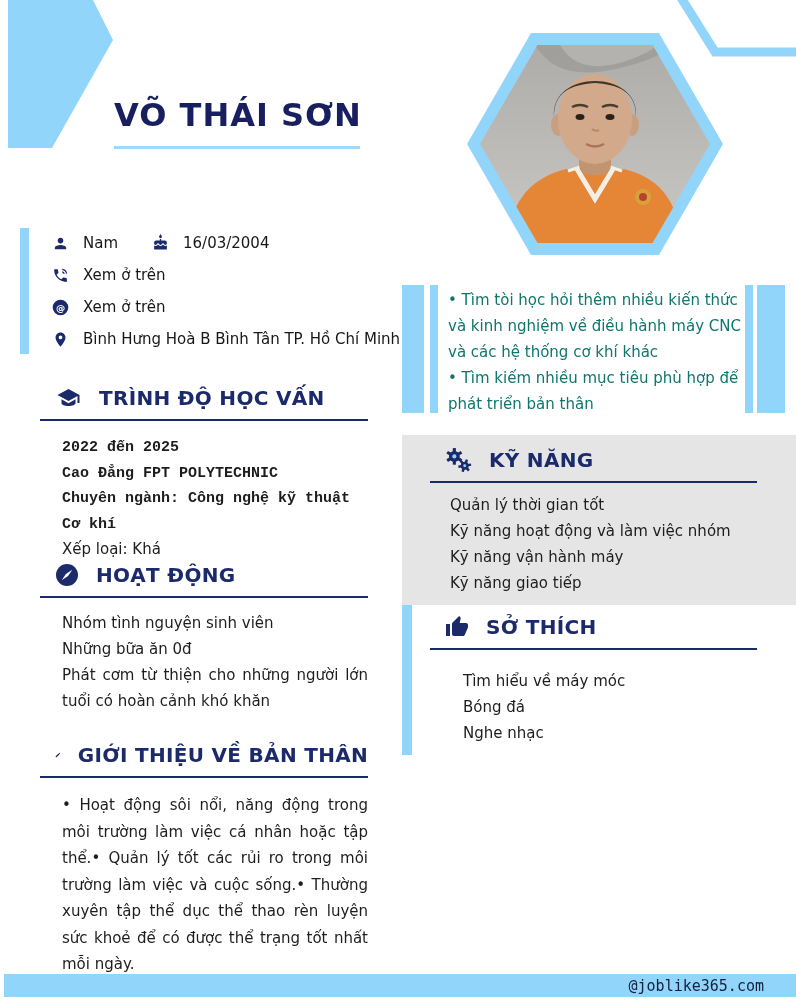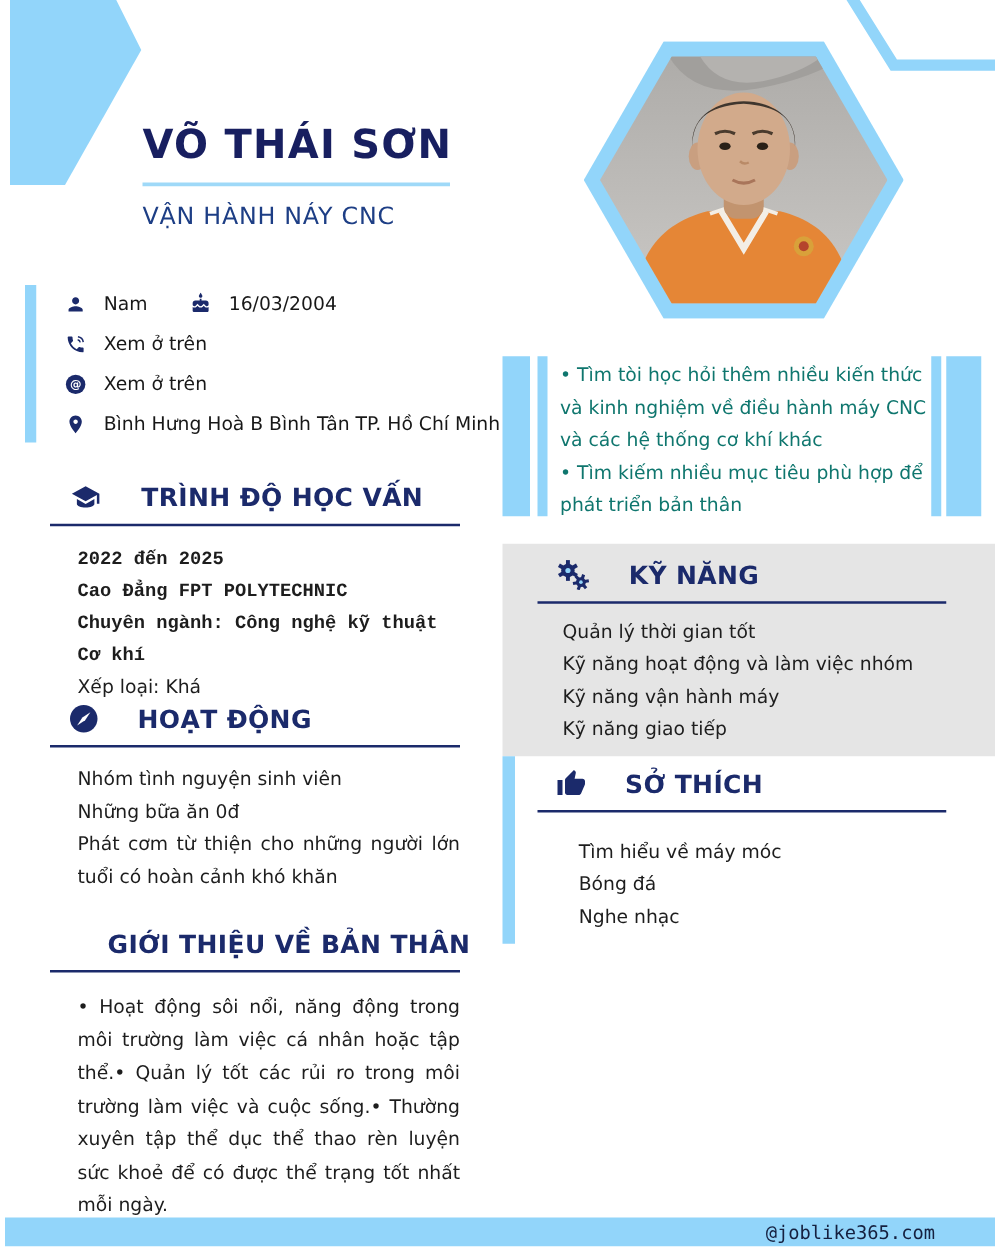--- a/index.html
+++ b/index.html
@@ -15,21 +15,21 @@
   .subtitle{left:114px;top:162px;font-size:19px;color:#1d3e85;letter-spacing:0.6px;white-space:nowrap;}
 
   
   .contact-bar{left:20px;top:228px;width:9px;height:126px;background:#92d5fa;}
   .c-row{left:52px;width:360px;height:30px;display:flex;align-items:center;}
   .c-row .txt{margin-left:14px;font-size:15px;color:#171717;white-space:nowrap;}
   .c-pair2{position:absolute;left:100px;display:flex;}
   .icon17{width:17px;height:17px;flex:0 0 17px;}
 
   
-  .sec-head{display:flex;align-items:center;gap:31px;border-bottom:2px solid #1b2a6b;padding:0 0 9px 15px;}
+  .sec-head{display:flex;align-items:center;gap:17px;border-bottom:2px solid #1b2a6b;padding:0 0 9px 15px;}
   .sec-title{font-size:20px;font-weight:bold;color:#1b2a6b;letter-spacing:0.3px;white-space:nowrap;}
   .left-head{left:40px;width:313px;}
   .body-txt{font-size:15px;color:#1d1d1d;}
 
   
   .edu-items{left:62px;top:435px;width:306px;line-height:25.5px;}
   .edu-items .b{font-weight:bold;font-family:Liberation Mono, monospace;}
 
   
   .act-items{left:62px;top:610px;width:306px;line-height:26px;}
@@ -56,41 +56,40 @@
   
   .hex-outer{left:467px;top:33px;width:256px;height:222px;background:#92d5fa;
     -webkit-clip-path:polygon(0% 50%,25% 0%,75% 0%,100% 50%,75% 100%,25% 100%);
     clip-path:polygon(0% 50%,25% 0%,75% 0%,100% 50%,75% 100%,25% 100%);}
   .hex-inner{position:absolute;left:13px;top:12px;right:13px;bottom:12px;
     -webkit-clip-path:polygon(0% 50%,25% 0%,75% 0%,100% 50%,75% 100%,25% 100%);
     clip-path:polygon(0% 50%,25% 0%,75% 0%,100% 50%,75% 100%,25% 100%);}
 
   
   .footer{left:4px;top:974px;width:792px;height:23px;background:#92d5fa;
-    display:flex;align-items:center;justify-content:flex-end;padding-right:16px;box-sizing:border-box;}
+    display:flex;align-items:center;justify-content:flex-end;padding-right:0;box-sizing:border-box;}
   .footer span{font-family:"DejaVu Sans Mono","Liberation Mono",monospace;font-size:15px;color:#15203f;margin-right:32px;}
 
   svg{display:block;}
 </style>
 </head>
 <body>
 
 <div class="page">
 
   <svg class="abs" style="left:0;top:0" width="120" height="150" viewBox="0 0 120 150">
     <polygon points="8,0 93,0 113,40 52,148 8,148" fill="#92d5fa"></polygon>
   </svg>
 
   <svg class="abs" style="right:0;top:0" width="160" height="62" viewBox="0 0 160 62">
     <path d="M44,-4 L79,52 L160,52" fill="none" stroke="#92d5fa" stroke-width="9"></path>
   </svg>
 
   <div class="abs name">VÕ THÁI SƠN</div>
   <div class="abs name-underline"></div>
-  <div class="abs subtitle">VẬN HÀNH NÁY CNC</div>
 
   <div class="abs hex-outer">
     <div class="hex-inner">
       <svg width="100%" height="100%" viewBox="0 0 230 198" preserveAspectRatio="none">
         <defs>
           <linearGradient id="bg" x1="0" y1="0" x2="0" y2="1">
             <stop offset="0" stop-color="#aeaca9"></stop>
               <stop offset="1" stop-color="#cac8c5"></stop>
           </linearGradient>
         </defs>

